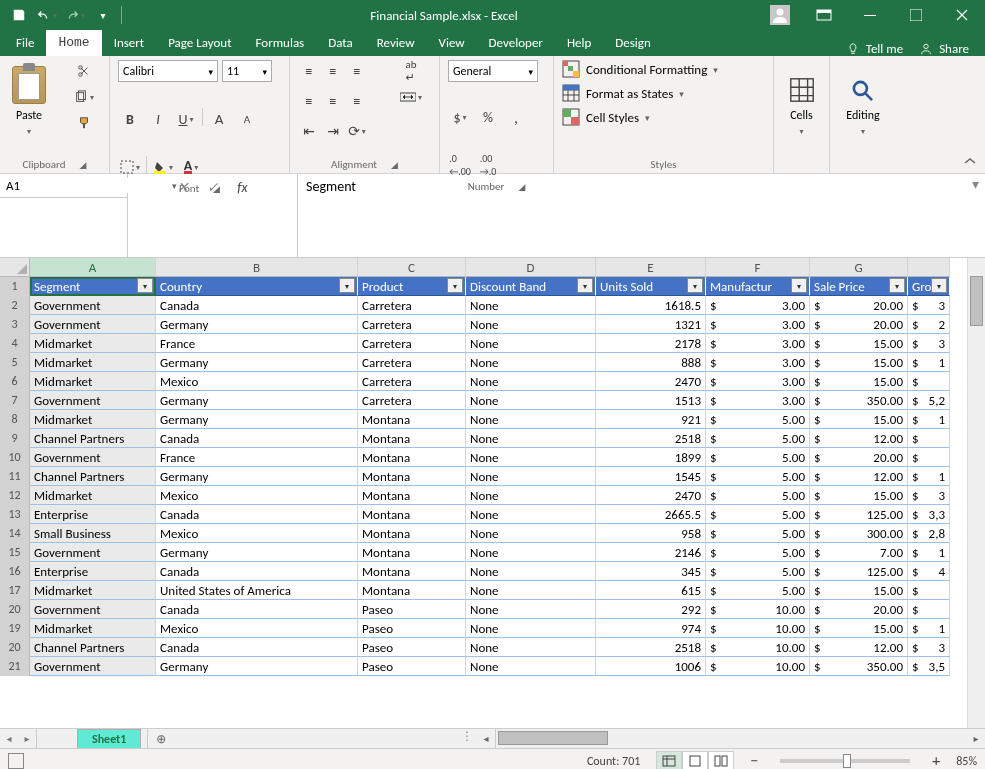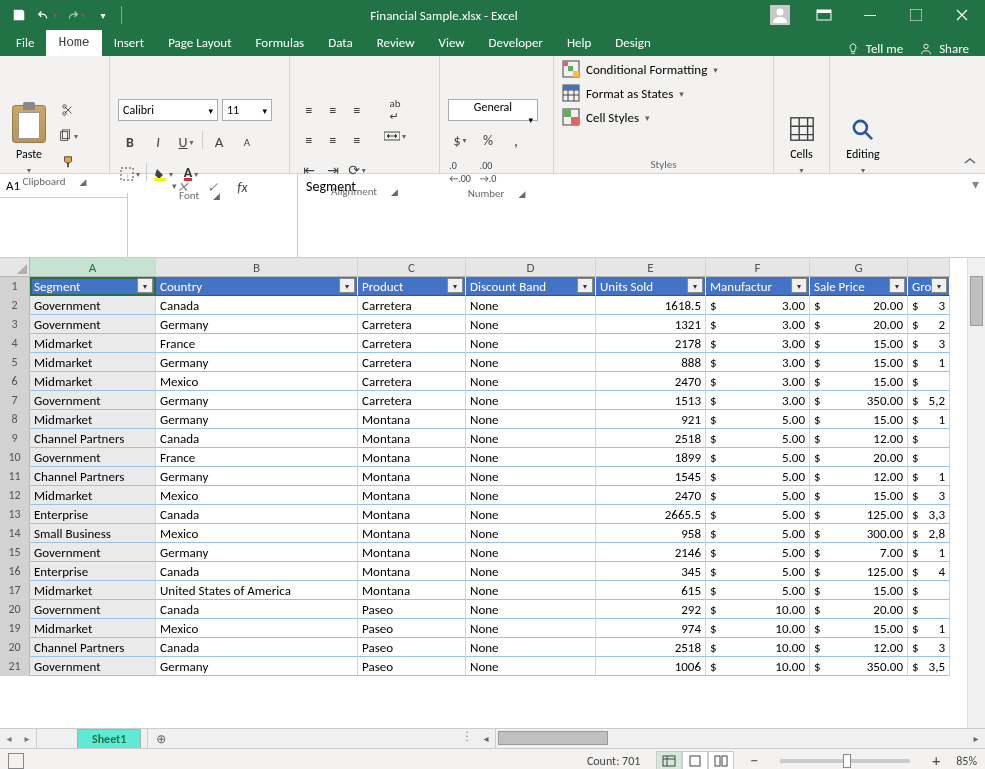--- a/index.html
+++ b/index.html
@@ -18,35 +18,35 @@
   
   .tabs { height: 26px; background:#217346; display:flex; align-items:flex-end; padding-left:4px; }
   .tab { padding: 0 12px; height:26px; line-height:26px; color:#fff; font-size:13px; cursor:default;}
   .tab.active { background:#fff; color:#404040;font-family:Liberation Mono, monospace; }
   .tabs-right { margin-left:auto; display:flex; align-items:center; padding-right:8px; color:#fff; font-size:13px;}
   .tabs-right .tell-me, .tabs-right .share { display:flex; align-items:center; gap:6px; padding:0 8px; }
 
   
   .ribbon { height:118px; background:#f3f2f1; border-bottom:1px solid #d4d4d4; display:flex; position:relative; }
   .group { border-right:1px solid #d4d4d4; padding:4px 8px 0 8px; display:flex; flex-direction:column; height:118px; }
-  .group-body { flex:1; display:flex; align-items:flex-start; gap:6px;margin-top:39px;}
+  .group-body { flex:1; display:flex; align-items:flex-start; gap:22px;}
   .group-label { height:20px; font-size:11px; color:#6a6a6a; text-align:center; display:flex; align-items:center; justify-content:center; gap:14px;}
   .dialog-launcher { font-size:9px; color:#6a6a6a; }
   .big-btn { width:42px; height:76px; display:flex; flex-direction:column; align-items:center; justify-content:flex-end; font-size:12px; gap:4px;}
   .small-stack { display:flex; flex-direction:column; gap:4px; }
   .small-btn { width:24px; height:22px; display:flex; align-items:center; justify-content:center; font-size:14px; color:#444;}
   .dropdown-arrow::after { content:"▾"; font-size:8px; margin-left:2px; color:#666;}
   .combo { height:22px; border:1px solid #ababab; background:#fff; display:flex; align-items:center; padding:0 4px; font-size:12px; }
   .font-row { display:flex; gap:4px; margin-bottom:4px;}
   .icon-row { display:flex; gap:4px; margin-bottom:4px;}
   .align-grid { display:flex; flex-direction:column; gap:4px;}
   .align-grid .icon-row { gap:2px;}
   .align-grid .small-btn { width:22px; height:22px;}
   .wrap-merge { display:flex; flex-direction:column; gap:4px; margin-left:6px;}
-  .number-combo { width:90px;flex-direction:column;}
+  .number-combo { width:90px;}
   .styles-body { flex:1; display:flex; flex-direction:column; gap:6px; }
   .styles-body .style-item { display:flex; align-items:center; gap:6px; font-size:13px; }
   .style-item svg { width:18px; height:18px;}
   .collapse-ribbon { position:absolute; right:8px; bottom:4px; font-size:12px; color:#666;}
 
   
   .paste-icon { width:34px; height:38px; background:linear-gradient(#c9a86a,#b8965a); border:1px solid #9c7e44; border-radius:3px; position:relative;}
   .paste-icon::before { content:""; position:absolute; top:6px; left:5px; right:5px; bottom:3px; background:#fff; border:1px solid #999;}
   .paste-icon::after { content:""; position:absolute; top:-4px; left:10px; width:12px; height:8px; background:#888; border-radius:2px 2px 0 0;}
 

